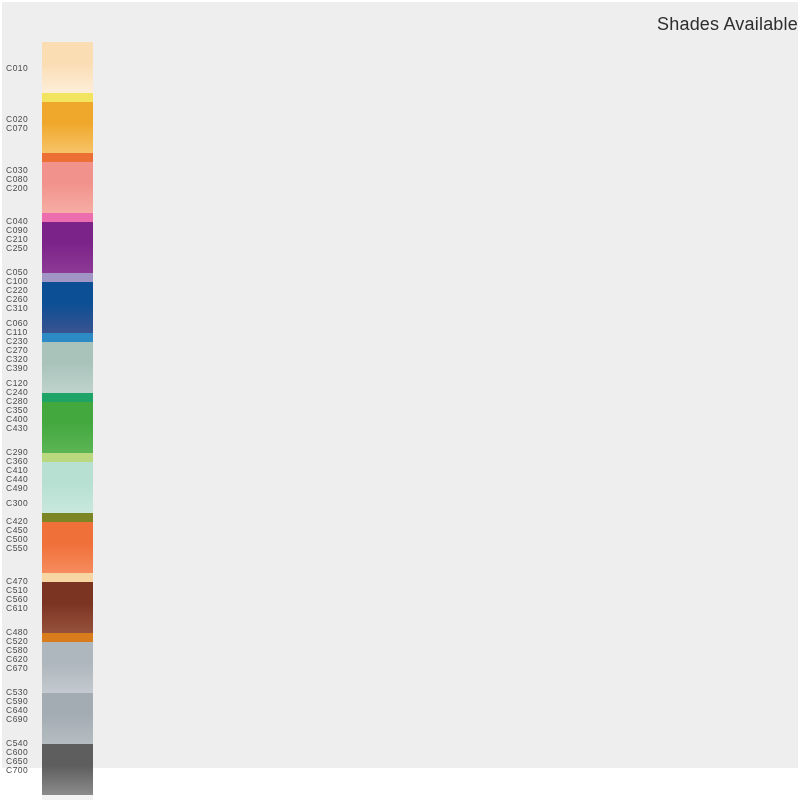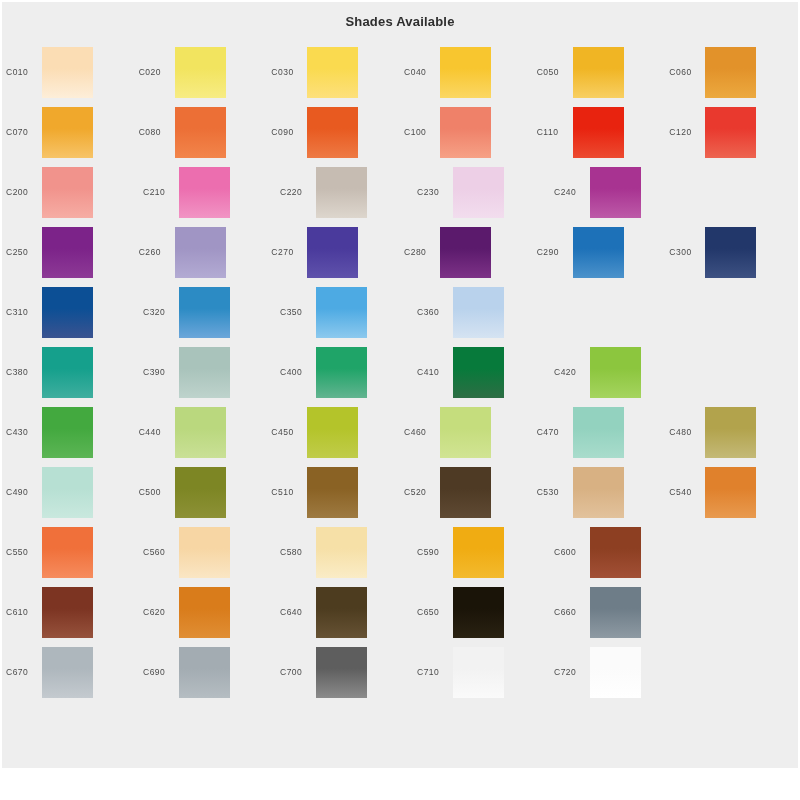--- a/index.html
+++ b/index.html
@@ -31,38 +31,38 @@
     height: 766px;
     background: #eeeeee;
     box-sizing: border-box;
   }
 
   #title {
     position: absolute;
     left: 0;
     top: 12px;
     width: 796px;
-    text-align: center;
-    font-size: 13px;
-    font-weight: bold;
+    text-align: right;
+    font-size: 18px;
+    font-weight: normal;
     color: #2e2e2e;
     letter-spacing: 0.2px;
     font-family: "Liberation Sans", sans-serif;
   }
 
   #grid {
     position: absolute;
     left: 0;
     top: 40px;
     width: 796px;
   }
 
   .swatch-row {
     display: flex;
-    flex-direction: row;
+    flex-direction: column;
     height: 60px;
   }
 
   .swatch-cell {
     position: relative;
     width: 137px;
     height: 60px;
     display: flex;
     flex-direction: row;
     align-items: center;
@@ -207,24 +207,20 @@
             <div class="swatch-label">C350</div>
             <div class="swatch-chip" style="background: linear-gradient(rgb(77, 170, 227) 0%, rgb(77, 170, 227) 42%, rgb(140, 201, 238) 100%);"></div>
           </div>
           <div class="swatch-cell">
             <div class="swatch-label">C360</div>
             <div class="swatch-chip" style="background: linear-gradient(rgb(185, 210, 236) 0%, rgb(185, 210, 236) 42%, rgb(213, 227, 242) 100%);"></div>
           </div>
         </div>
         <div class="swatch-row">
           <div class="swatch-cell">
-            <div class="swatch-label">C380</div>
-            <div class="swatch-chip" style="background: linear-gradient(rgb(21, 160, 140) 0%, rgb(21, 160, 140) 42%, rgb(63, 174, 159) 100%);"></div>
-          </div>
-          <div class="swatch-cell">
             <div class="swatch-label">C390</div>
             <div class="swatch-chip" style="background: linear-gradient(rgb(169, 195, 187) 0%, rgb(169, 195, 187) 42%, rgb(190, 211, 204) 100%);"></div>
           </div>
           <div class="swatch-cell">
             <div class="swatch-label">C400</div>
             <div class="swatch-chip" style="background: linear-gradient(rgb(31, 164, 104) 0%, rgb(31, 164, 104) 42%, rgb(98, 180, 144) 100%);"></div>
           </div>
           <div class="swatch-cell">
             <div class="swatch-label">C410</div>
             <div class="swatch-chip" style="background: linear-gradient(rgb(7, 122, 59) 0%, rgb(7, 122, 59) 42%, rgb(45, 110, 68) 100%);"></div>
@@ -241,24 +237,20 @@
           </div>
           <div class="swatch-cell">
             <div class="swatch-label">C440</div>
             <div class="swatch-chip" style="background: linear-gradient(rgb(186, 216, 126) 0%, rgb(186, 216, 126) 42%, rgb(201, 224, 150) 100%);"></div>
           </div>
           <div class="swatch-cell">
             <div class="swatch-label">C450</div>
             <div class="swatch-chip" style="background: linear-gradient(rgb(180, 196, 42) 0%, rgb(180, 196, 42) 42%, rgb(192, 204, 74) 100%);"></div>
           </div>
           <div class="swatch-cell">
-            <div class="swatch-label">C460</div>
-            <div class="swatch-chip" style="background: linear-gradient(rgb(197, 221, 125) 0%, rgb(197, 221, 125) 42%, rgb(209, 228, 147) 100%);"></div>
-          </div>
-          <div class="swatch-cell">
             <div class="swatch-label">C470</div>
             <div class="swatch-chip" style="background: linear-gradient(rgb(147, 210, 191) 0%, rgb(147, 210, 191) 42%, rgb(169, 220, 204) 100%);"></div>
           </div>
           <div class="swatch-cell">
             <div class="swatch-label">C480</div>
             <div class="swatch-chip" style="background: linear-gradient(rgb(178, 163, 76) 0%, rgb(178, 163, 76) 42%, rgb(196, 185, 119) 100%);"></div>
           </div>
         </div>
         <div class="swatch-row">
           <div class="swatch-cell">

